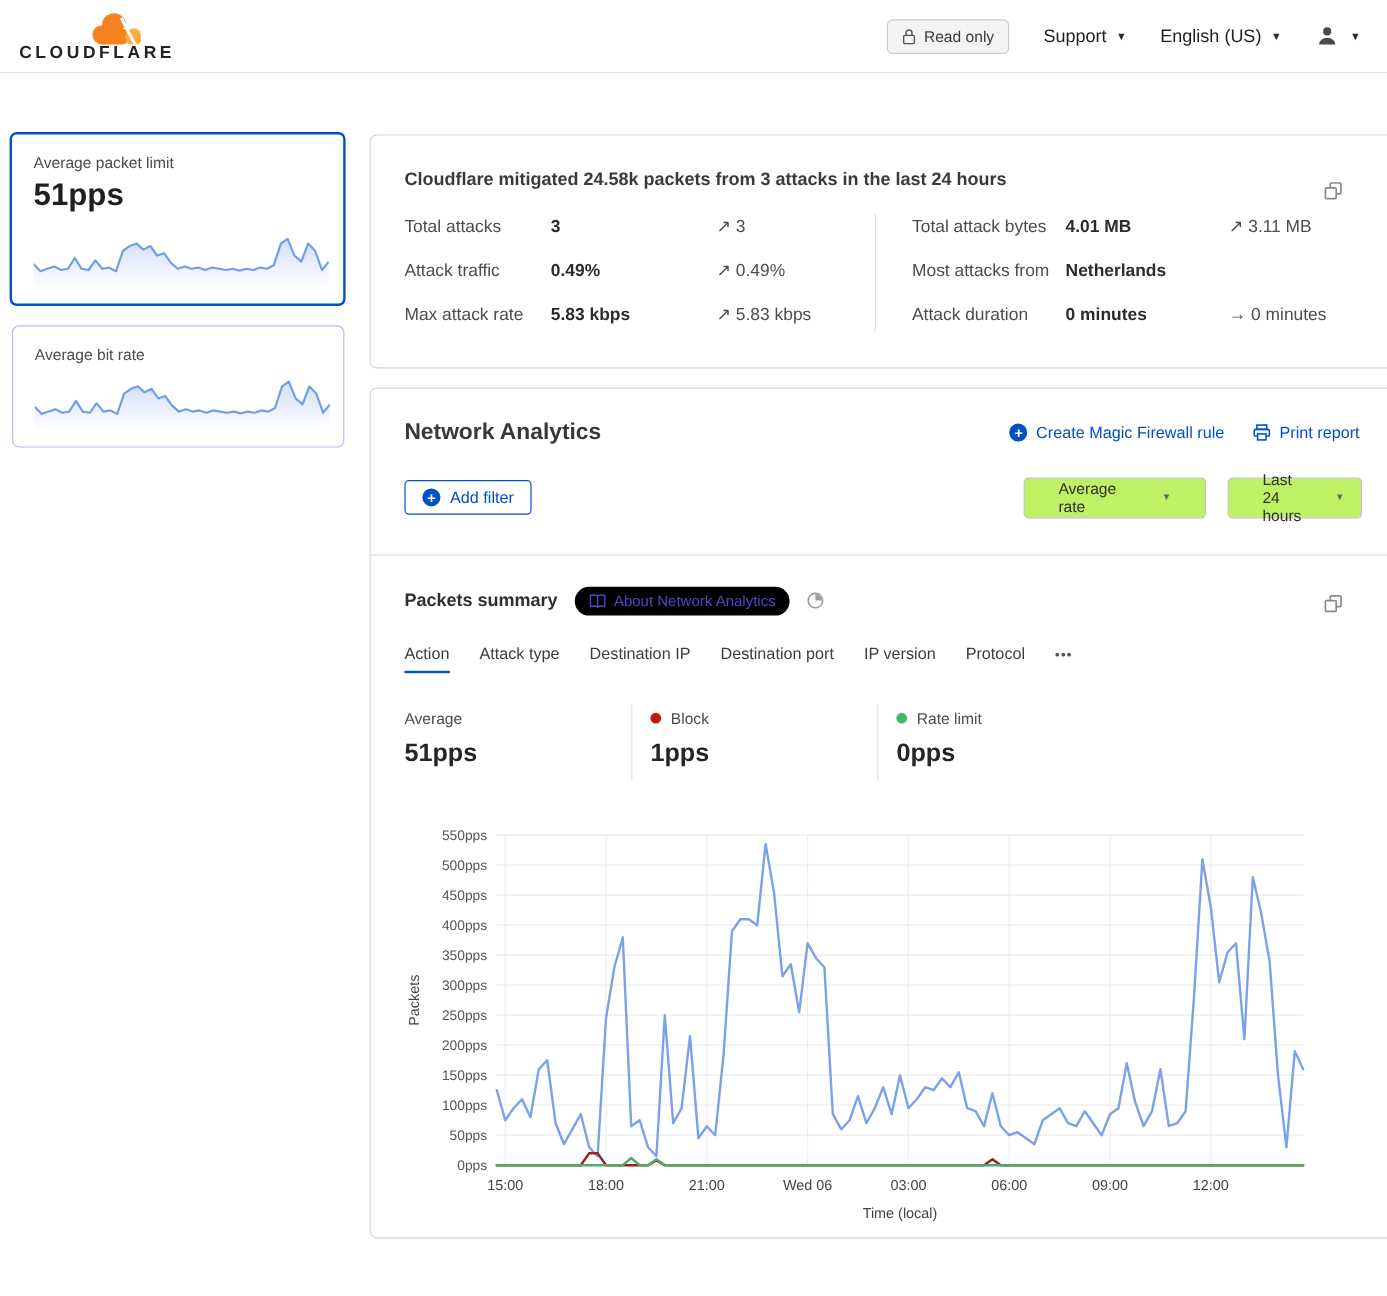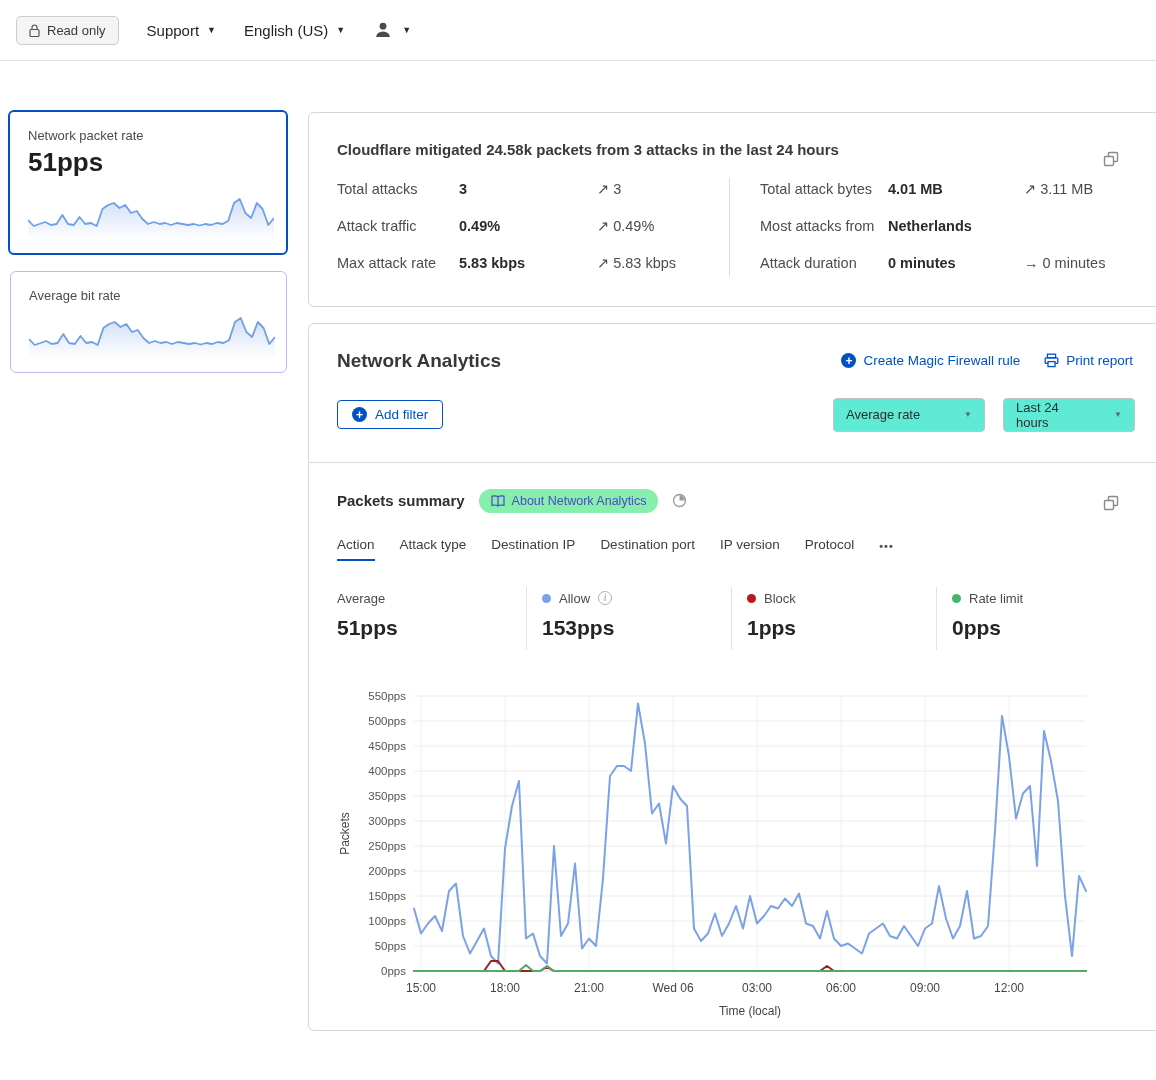--- a/index.html
+++ b/index.html
@@ -61,31 +61,31 @@
   .filter-row { display: flex; justify-content: space-between; align-items: center;
                 margin-top: 26px; padding-right: 6px; }
   .add-filter-btn { display: inline-flex; align-items: center; gap: 8px; border: 1px solid #0051c3;
                     color: #0051c3; background: #fff; border-radius: 4px; padding: 6px 14px;
                     font-size: 13.5px; cursor: pointer; }
   .plus-circle { width: 15px; height: 15px; border-radius: 50%; background: #0051c3; color: #fff;
                  display: inline-flex; align-items: center; justify-content: center;
                  font-size: 12px; line-height: 1; font-weight: bold; flex: none; }
   .selects { display: flex; gap: 18px; }
   .select { height: 34px; border: 1px solid #c3c3c3; border-radius: 4px; display: flex;
-            align-items: center; justify-content: space-between; padding: 0 12px;
-            font-size: 13px; color: #2e2e2e; background: #5eead4; cursor: pointer; gap: 28px; }
+            align-items: center; justify-content: space-between; padding: 0 28px;
+            font-size: 13px; color: #2e2e2e; background: #bef264; cursor: pointer; gap: 28px; }
   .select.metric { width: 152px; }
-  .select.range { width: 132px; }
+  .select.range { width: 112px; }
   .select .caret { color: #666; font-size: 8px; }
 
   .packets-section { border-top: 1px solid #dcdcdc; padding: 26px 0 0 28px; position: relative; }
   .copy-btn.s2 { top: 30px; }
   .ps-head { display: flex; align-items: center; gap: 14px; }
   .ps-title { font-size: 15px; font-weight: bold; color: #2f2f2f; }
-  .badge { display: inline-flex; align-items: center; gap: 7px; background: #86efac;
+  .badge { display: inline-flex; align-items: center; gap: 7px; background: #000000;
            color: #4f46c8; border-radius: 999px; padding: 5px 12px; font-size: 12.5px; cursor: pointer; }
   .history-btn { background: none; border: none; cursor: pointer; display: flex; padding: 0; }
   .tabs { margin-top: 24px; display: flex; gap: 25px; font-size: 13.5px; color: #3d3d3d; align-items: flex-end; }
   .tab { padding-bottom: 7px; cursor: pointer; border-bottom: 2px solid transparent; }
   .tab.active { border-bottom-color: #0051c3; }
   .tab-more { padding-bottom: 9px; cursor: pointer; color: #555; font-weight: bold;
               font-size: 11px; letter-spacing: 1px; }
   .legend { margin-top: 26px; display: flex; }
   .legend-cell { width: 205px; padding: 4px 0 10px; }
   .legend-cell:first-child { width: 189px; }
@@ -98,20 +98,33 @@
   .info-i { width: 14px; height: 14px; border: 1px solid #b0b0b0; border-radius: 50%;
             color: #8a8a8a; font-size: 9.5px; display: inline-flex; align-items: center;
             justify-content: center; font-style: italic; font-family: "Liberation Serif", serif; }
   .legend-value { font-size: 21px; font-weight: bold; color: #252525; margin-top: 10px; }
   .chart-wrap { margin-top: 36px; }
 </style>
 </head>
 <body>
 
 <header class="topbar">
+  <div class="logo">
+    <svg class="logo-cloud" viewBox="0 0 48 30" aria-hidden="true">
+      <circle cx="14" cy="21" r="8" fill="#f6821f"></circle>
+      <circle cx="24" cy="13" r="10" fill="#f6821f"></circle>
+      <circle cx="32" cy="20" r="7.5" fill="#f6821f"></circle>
+      <rect x="10" y="18" width="26" height="11" rx="5" fill="#f6821f"></rect>
+      <circle cx="40" cy="22" r="6.5" fill="#fbad41"></circle>
+      <rect x="34" y="21.5" width="12.5" height="7.5" rx="3.7" fill="#fbad41"></rect>
+      <line x1="30" y1="7" x2="42" y2="30" stroke="#ffffff" stroke-width="2.4"></line>
+      <path d="M35.4 11.2 l1.3 3.1 3.1 1.3 -3.1 1.3 -1.3 3.1 -1.3 -3.1 -3.1 -1.3 3.1 -1.3 z" fill="#ffffff"></path>
+    </svg>
+    <div class="logo-text">CLOUDFLARE</div>
+  </div>
   <div class="hdr-right">
     <span class="readonly-badge">
       <svg width="11" height="13" viewBox="0 0 11 13">
         <rect x="1" y="5.5" width="9" height="7" rx="1.2" fill="none" stroke="#555" stroke-width="1.2"></rect>
         <path d="M3 5.5 V3.5 a2.5 2.5 0 0 1 5 0 V5.5" fill="none" stroke="#555" stroke-width="1.2"></path>
       </svg>
       <span>Read only</span>
     </span>
     <span class="menu-item">
       <span>Support</span>
@@ -128,21 +141,21 @@
       </svg>
       <span class="caret">▼</span>
     </span>
   </div>
 </header>
 
 <div class="page">
 
   <aside class="left-col">
     <div class="metric-card selected">
-      <div class="m-label">Network packet rate</div>
+      <div class="m-label">Average packet limit</div>
       <div class="m-value">51pps</div>
       <svg class="spark" viewBox="0 0 246 56">
           <defs>
             <linearGradient id="sg0" x1="0" y1="0" x2="0" y2="1">
               <stop offset="0%" stop-color="#7ba2e8" stop-opacity="0.35"></stop>
               <stop offset="100%" stop-color="#7ba2e8" stop-opacity="0"></stop>
             </linearGradient>
           </defs>
           <path d="M0,56 L0.0,36.0 L5.7,42.0 L11.4,40.0 L17.2,38.0 L22.9,41.0 L28.6,40.0 L34.3,31.0 L40.0,40.0 L45.8,41.0 L51.5,33.0 L57.2,40.0 L62.9,39.0 L68.7,42.0 L74.4,25.0 L80.1,21.0 L85.8,19.0 L91.5,24.0 L97.3,21.0 L103.0,29.0 L108.7,27.0 L114.4,35.0 L120.1,40.0 L125.9,38.0 L131.6,40.0 L137.3,39.0 L143.0,41.0 L148.7,39.0 L154.5,40.0 L160.2,41.0 L165.9,40.0 L171.6,41.5 L177.3,40.0 L183.1,41.0 L188.8,39.0 L194.5,40.0 L200.2,37.0 L206.0,19.0 L211.7,15.0 L217.4,29.0 L223.1,34.0 L228.8,19.0 L234.6,25.0 L240.3,41.0 L246.0,34.0 L246,56 Z" fill="url(#sg0)" stroke="none"></path>
           <polyline points="0.0,36.0 5.7,42.0 11.4,40.0 17.2,38.0 22.9,41.0 28.6,40.0 34.3,31.0 40.0,40.0 45.8,41.0 51.5,33.0 57.2,40.0 62.9,39.0 68.7,42.0 74.4,25.0 80.1,21.0 85.8,19.0 91.5,24.0 97.3,21.0 103.0,29.0 108.7,27.0 114.4,35.0 120.1,40.0 125.9,38.0 131.6,40.0 137.3,39.0 143.0,41.0 148.7,39.0 154.5,40.0 160.2,41.0 165.9,40.0 171.6,41.5 177.3,40.0 183.1,41.0 188.8,39.0 194.5,40.0 200.2,37.0 206.0,19.0 211.7,15.0 217.4,29.0 223.1,34.0 228.8,19.0 234.6,25.0 240.3,41.0 246.0,34.0" fill="none" stroke="#6f9fe8" stroke-width="1.8" stroke-linejoin="round"></polyline>
@@ -268,28 +281,20 @@
           <span class="tab">Protocol</span>
           <span class="tab-more">•••</span>
         </nav>
 
         <div class="legend">
           <div class="legend-cell">
             <div class="legend-label">
               <span>Average</span>
             </div>
             <div class="legend-value">51pps</div>
-          </div>
-          <div class="legend-cell">
-            <div class="legend-label">
-              <span class="dot dot-allow"></span>
-              <span>Allow</span>
-              <span class="info-i">i</span>
-            </div>
-            <div class="legend-value">153pps</div>
           </div>
           <div class="legend-cell">
             <div class="legend-label">
               <span class="dot dot-block"></span>
               <span>Block</span>
             </div>
             <div class="legend-value">1pps</div>
           </div>
           <div class="legend-cell">
             <div class="legend-label">

